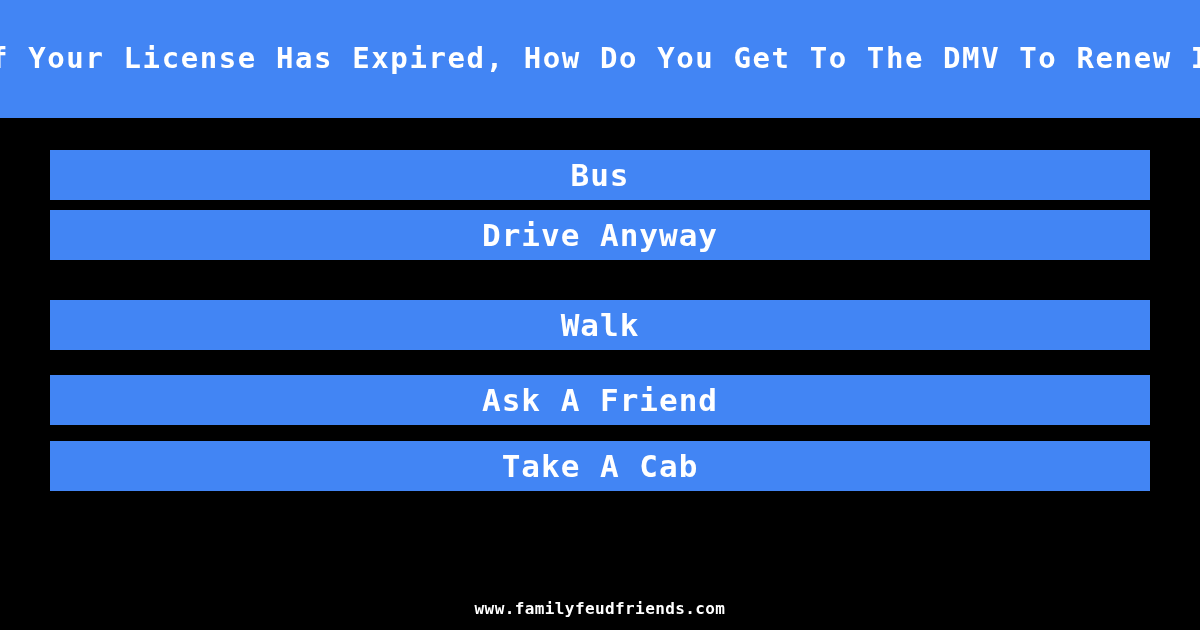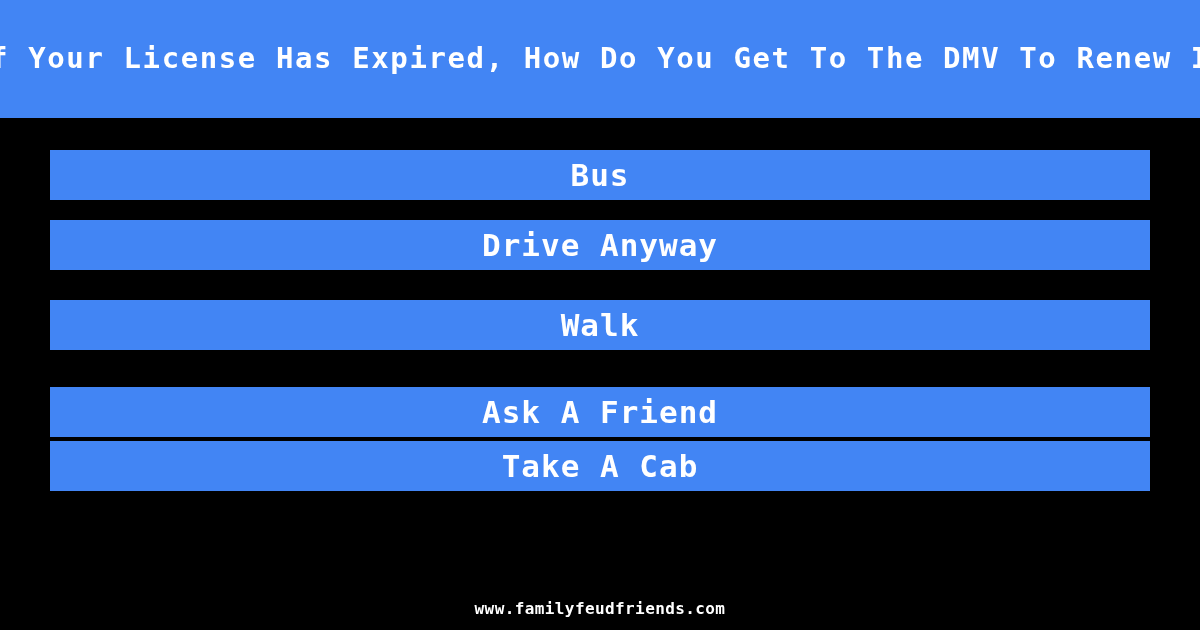--- a/index.html
+++ b/index.html
@@ -63,23 +63,23 @@
     width: 1100px;
     height: 50px;
     background: #4285f4;
     display: flex;
     align-items: center;
     justify-content: center;
     box-sizing: border-box;
   }
 
   .answer-row:nth-of-type(1) { top: 32px;  }
-  .answer-row:nth-of-type(2) { top: 102px; }
+  .answer-row:nth-of-type(2) { top: 92px; }
   .answer-row:nth-of-type(3) { top: 182px; }
-  .answer-row:nth-of-type(4) { top: 269px; }
+  .answer-row:nth-of-type(4) { top: 257px; }
   .answer-row:nth-of-type(5) { top: 323px; }
   .answer-row:nth-of-type(6) { top: 407px; }
 
   .answer-label {
     color: #ffffff;
     font-family: "DejaVu Sans Mono", "Liberation Mono", monospace;
     font-size: 31px;
     font-weight: bold;
     letter-spacing: 1px;
     line-height: 1;

